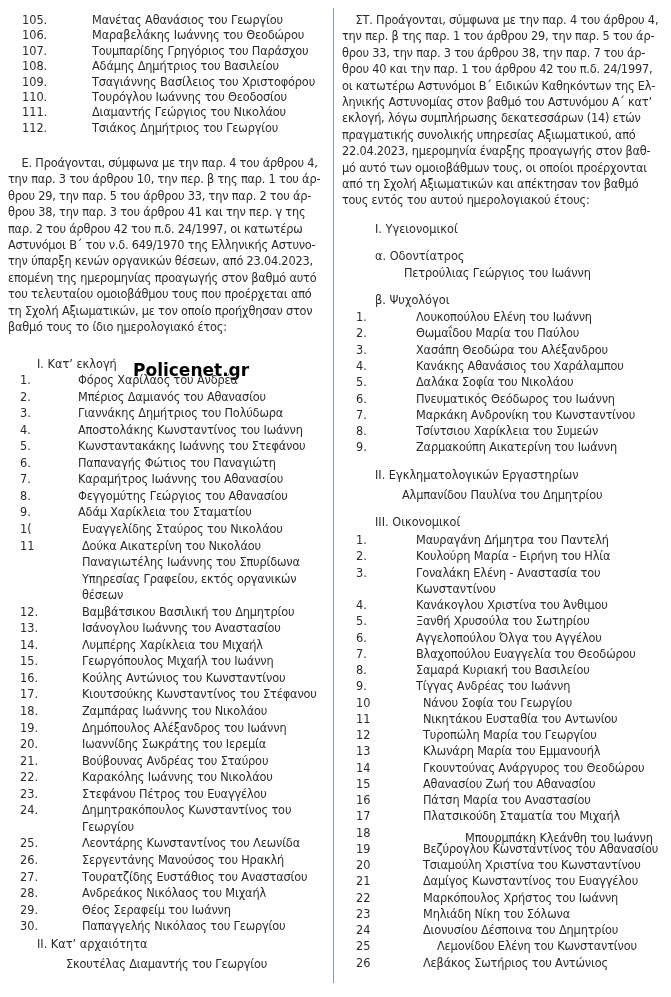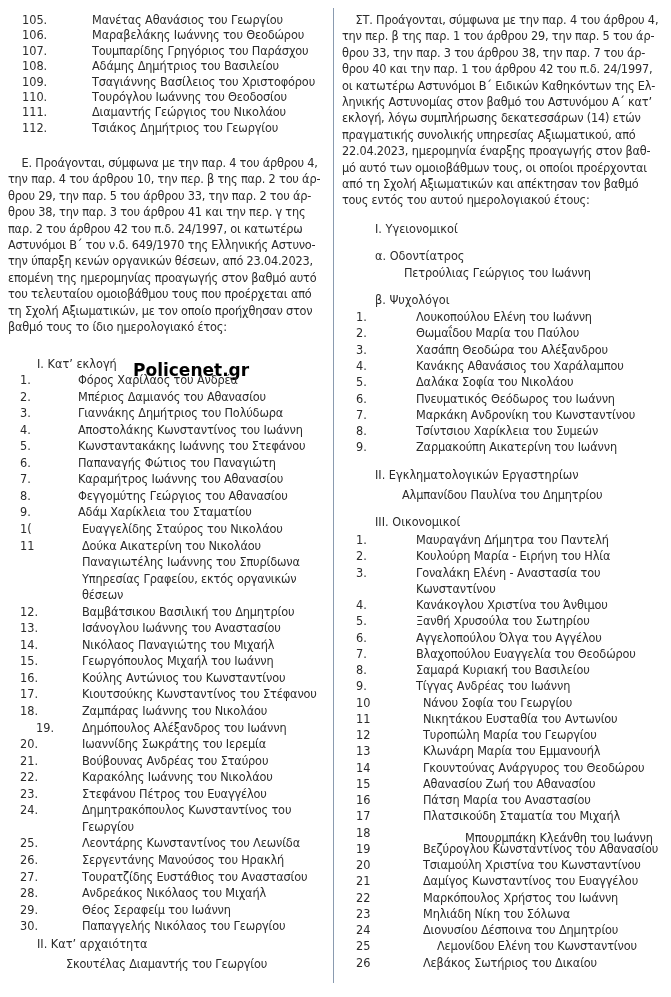--- a/index.html
+++ b/index.html
@@ -36,21 +36,21 @@
     <div class="num" style="left: 22px; top: 73.6px;">109.</div>
     <div class="row" style="left: 92px; top: 73.6px;">Τσαγιάννης Βασίλειος του Χριστοφόρου</div>
     <div class="num" style="left: 22px; top: 89px;">110.</div>
     <div class="row" style="left: 92px; top: 89px;">Τουρόγλου Ιωάννης του Θεοδοσίου</div>
     <div class="num" style="left: 22px; top: 104.4px;">111.</div>
     <div class="row" style="left: 92px; top: 104.4px;">Διαμαντής Γεώργιος του Νικολάου</div>
     <div class="num" style="left: 22px; top: 119.8px;">112.</div>
     <div class="row" style="left: 92px; top: 119.8px;">Τσιάκος Δημήτριος του Γεωργίου</div>
     <div class="para" style="left: 8px; top: 155px; width: 320px;">
       <span style="white-space: pre;">    Ε. Προάγονται, σύμφωνα με την παρ. 4 του άρθρου 4,</span>
-      <span style="white-space: pre;">την παρ. 4 του άρθρου 10, την περ. β της παρ. 2 του άρ-</span>
+      <span style="white-space: pre;">την παρ. 3 του άρθρου 10, την περ. β της παρ. 1 του άρ-</span>
       <span style="white-space: pre;">θρου 29, την παρ. 5 του άρθρου 33, την παρ. 2 του άρ-</span>
       <span style="white-space: pre;">θρου 38, την παρ. 3 του άρθρου 41 και την περ. γ της</span>
       <span style="white-space: pre;">παρ. 2 του άρθρου 42 του π.δ. 24/1997, οι κατωτέρω</span>
       <span style="white-space: pre;">Αστυνόμοι Β΄ του ν.δ. 649/1970 της Ελληνικής Αστυνο-</span>
       <span style="white-space: pre;">την ύπαρξη κενών οργανικών θέσεων, από 23.04.2023,</span>
       <span style="white-space: pre;">επομένη της ημερομηνίας προαγωγής στον βαθμό αυτό</span>
       <span style="white-space: pre;">του τελευταίου ομοιοβάθμου τους που προέρχεται από</span>
       <span style="white-space: pre;">τη Σχολή Αξιωματικών, με τον οποίο προήχθησαν στον</span>
       <span style="white-space: pre;">βαθμό τους το ίδιο ημερολογιακό έτος:</span>
     </div>
@@ -81,30 +81,30 @@
     <div class="row" style="left: 82px; top: 554.05px;">Παναγιωτέλης Ιωάννης του Σπυρίδωνα</div>
     <div class="num" style="left: 20px; top: 570.6px;"></div>
     <div class="row" style="left: 82px; top: 570.6px;">Υπηρεσίας Γραφείου, εκτός οργανικών</div>
     <div class="num" style="left: 20px; top: 587.15px;"></div>
     <div class="row" style="left: 82px; top: 587.15px;">θέσεων</div>
     <div class="num" style="left: 20px; top: 603.7px;">12.</div>
     <div class="row" style="left: 82px; top: 603.7px;">Βαμβάτσικου Βασιλική του Δημητρίου</div>
     <div class="num" style="left: 20px; top: 620.25px;">13.</div>
     <div class="row" style="left: 82px; top: 620.25px;">Ισάνογλου Ιωάννης του Αναστασίου</div>
     <div class="num" style="left: 20px; top: 636.8px;">14.</div>
-    <div class="row" style="left: 82px; top: 636.8px;">Νικόλαος Παναγιώτης του Μιχαήλ</div>
+    <div class="row" style="left: 82px; top: 636.8px;">Λυμπέρης Χαρίκλεια του Μιχαήλ</div>
     <div class="num" style="left: 20px; top: 653.35px;">15.</div>
     <div class="row" style="left: 82px; top: 653.35px;">Γεωργόπουλος Μιχαήλ του Ιωάννη</div>
     <div class="num" style="left: 20px; top: 669.9px;">16.</div>
     <div class="row" style="left: 82px; top: 669.9px;">Κούλης Αντώνιος του Κωνσταντίνου</div>
     <div class="num" style="left: 20px; top: 686.45px;">17.</div>
     <div class="row" style="left: 82px; top: 686.45px;">Κιουτσούκης Κωνσταντίνος του Στέφανου</div>
     <div class="num" style="left: 20px; top: 703px;">18.</div>
     <div class="row" style="left: 82px; top: 703px;">Ζαμπάρας Ιωάννης του Νικολάου</div>
-    <div class="num" style="left: 20px; top: 719.55px; margin-left: 16px;">19.</div>
+    <div class="num" style="left: 20px; top: 719.55px;">19.</div>
     <div class="row" style="left: 82px; top: 719.55px;">Δημόπουλος Αλέξανδρος του Ιωάννη</div>
     <div class="num" style="left: 20px; top: 736.1px;">20.</div>
     <div class="row" style="left: 82px; top: 736.1px;">Ιωαννίδης Σωκράτης του Ιερεμία</div>
     <div class="num" style="left: 20px; top: 752.65px;">21.</div>
     <div class="row" style="left: 82px; top: 752.65px;">Βούβουνας Ανδρέας του Σταύρου</div>
     <div class="num" style="left: 20px; top: 769.2px;">22.</div>
     <div class="row" style="left: 82px; top: 769.2px;">Καρακόλης Ιωάννης του Νικολάου</div>
     <div class="num" style="left: 20px; top: 785.75px;">23.</div>
     <div class="row" style="left: 82px; top: 785.75px;">Στεφάνου Πέτρος του Ευαγγέλου</div>
     <div class="num" style="left: 20px; top: 802.3px;">24.</div>
@@ -212,14 +212,14 @@
     <div class="row" style="left: 87px; top: 873.25px;">Δαμίγος Κωνσταντίνος του Ευαγγέλου</div>
     <div class="num" style="left: 20px; top: 889.5px;">22</div>
     <div class="row" style="left: 87px; top: 889.5px;">Μαρκόπουλος Χρήστος του Ιωάννη</div>
     <div class="num" style="left: 20px; top: 905.75px;">23</div>
     <div class="row" style="left: 87px; top: 905.75px;">Μηλιάδη Νίκη του Σόλωνα</div>
     <div class="num" style="left: 20px; top: 922px;">24</div>
     <div class="row" style="left: 87px; top: 922px;">Διονυσίου Δέσποινα του Δημητρίου</div>
     <div class="num" style="left: 20px; top: 938.25px;">25</div>
     <div class="row" style="left: 101px; top: 938.25px;">Λεμονίδου Ελένη του Κωνσταντίνου</div>
     <div class="num" style="left: 20px; top: 954.5px;">26</div>
-    <div class="row" style="left: 87px; top: 954.5px;">Λεβάκος Σωτήριος του Δικαίου</div>
+    <div class="row" style="left: 87px; top: 954.5px;">Λεβάκος Σωτήριος του Αντώνιος</div>
   </div>
 
 </body></html>

